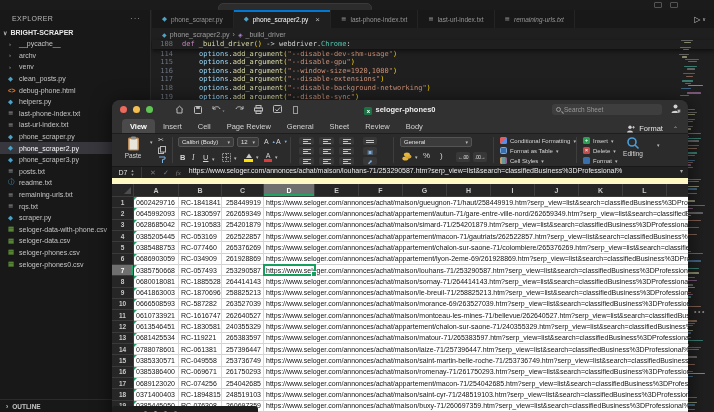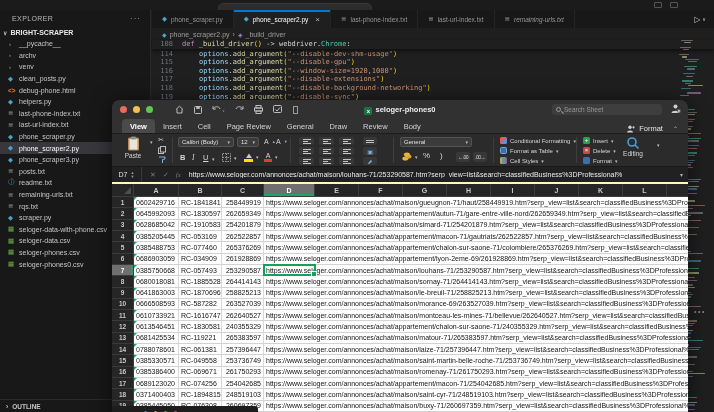--- a/index.html
+++ b/index.html
@@ -64,21 +64,21 @@
 .combo .arr{margin-left:auto;font-size:5px;color:#bbb;padding-left:3px}
 .rbtn{position:absolute;display:flex;align-items:center;justify-content:center;background:#383838;border-radius:2px;color:#dadada}
 .rtext{position:absolute;display:flex;align-items:center;gap:3px;white-space:nowrap}
 .rtext .arr{font-size:5px;color:#bbb}
 .micon{display:inline-block;width:7px;height:7px;border-radius:1.5px;flex:0 0 7px}
 .paste-g{position:absolute;left:6px;top:2px;width:30px;text-align:center}
 .lbl{font-size:6.5px}
 .bars{display:inline-block}
 .bars i{display:block;height:1px;background:#c3c3c3;margin:1px 0}
 .editing-g{position:absolute;left:500px;top:2px;width:42px;text-align:center}
-.xl-formulabar{display:flex;align-items:center;height:17px;background:#212121;border-bottom:2px solid #fef9c3}
+.xl-formulabar{display:flex;height:17px;background:#212121;border-bottom:6px solid #fef9c3}
 .cellref{width:30px;height:100%;display:flex;align-items:center;justify-content:center;font-size:7px;color:#e0e0e0;border-right:1px solid #3a3a3a;gap:3px}
 .stepper{display:flex;flex-direction:column;font-size:4px;color:#9a9a9a;line-height:3.5px}
 .fbicons{display:flex;gap:7px;padding:0 8px;color:#787878;font-size:7px;align-items:center}
 .fx{font-style:italic;font-family:"Liberation Serif",serif}
 .fvalue{flex:1;font-size:7px;color:#ececec;white-space:nowrap;overflow:hidden}
 .fbarr{padding:0 5px;color:#aaa;font-size:6px}
 
 .xl-grid{position:relative;background:#fff;height:228px;overflow:hidden}
 .colhdr{display:flex;height:13px;background:#262626}
 .ch{flex:0 0 auto;display:flex;align-items:center;justify-content:center;font-size:7px;font-weight:bold;color:#c9c9c9;border-right:1px solid #3c3c3c;border-bottom:1px solid #3c3c3c}
@@ -408,21 +408,21 @@
           <path d="M8.9 7 v2 M7.9 8 h2" stroke="#e8e8e8" stroke-width="0.7"></path>
         </svg>
     </span>
   </div>
   <div class="xl-ribbontabs" id="ribbontabs">
       <div class="rtab active">View</div>
       <div class="rtab">Insert</div>
       <div class="rtab">Cell</div>
       <div class="rtab">Page Review</div>
       <div class="rtab">General</div>
-      <div class="rtab">Draw</div>
+      <div class="rtab">Sheet</div>
       <div class="rtab">Review</div>
       <div class="rtab">Body</div>
       <div class="sharebox">
         <svg width="9" height="8" viewBox="0 0 9 8">
           <circle cx="4" cy="2.2" r="1.7" fill="#d0d0d0"></circle>
           <path d="M1 7.5 C1 4.8 7 4.8 7 7.5 Z" fill="#d0d0d0"></path>
           <path d="M7.5 1 v2.6 M6.2 2.3 h2.6" stroke="#d0d0d0" stroke-width="0.8"></path>
         </svg>
         <span>Format</span>
         <span class="chevup">⌃</span>

